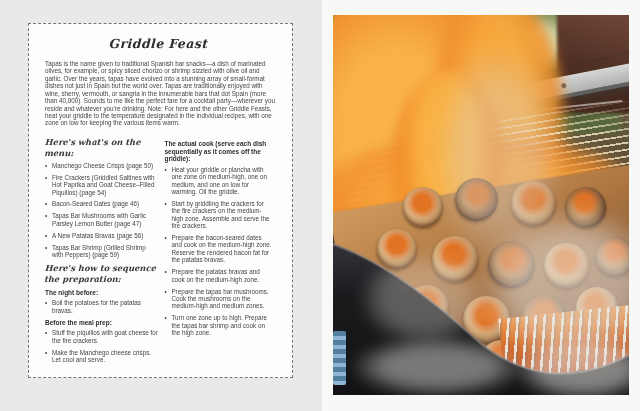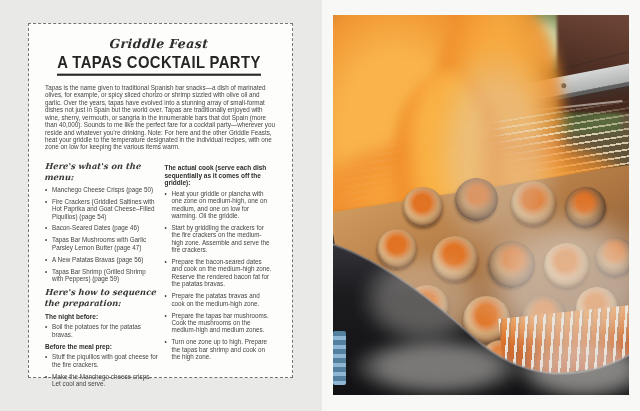--- a/index.html
+++ b/index.html
@@ -128,23 +128,20 @@
 </style>
 </head>
 <body>
 
 <div class="stage">
 
   <div class="left-page">
     <div class="recipe-card">
 
       <div class="kicker">Griddle Feast</div>
-      <div class="title-wrap">
-        <span class="title">A TAPAS COCKTAIL PARTY</span>
-      </div>
       <p class="intro">Tapas is the name given to traditional Spanish bar snacks—a dish of marinated olives, for example, or spicy sliced chorizo or shrimp sizzled with olive oil and garlic. Over the years, tapas have evolved into a stunning array of small-format dishes not just in Spain but the world over. Tapas are traditionally enjoyed with wine, sherry, vermouth, or sangria in the innumerable bars that dot Spain (more than 40,000). Sounds to me like the perfect fare for a cocktail party—wherever you reside and whatever you're drinking. Note: For here and the other Griddle Feasts, heat your griddle to the temperature designated in the individual recipes, with one zone on low for keeping the various items warm.</p>
 
       <div class="cols">
 
         <div class="col-left">
           <div class="script-head">Here's what's on the menu:</div>
           <div class="list">
 
               <div class="li">
                 <span class="bullet">•</span>

